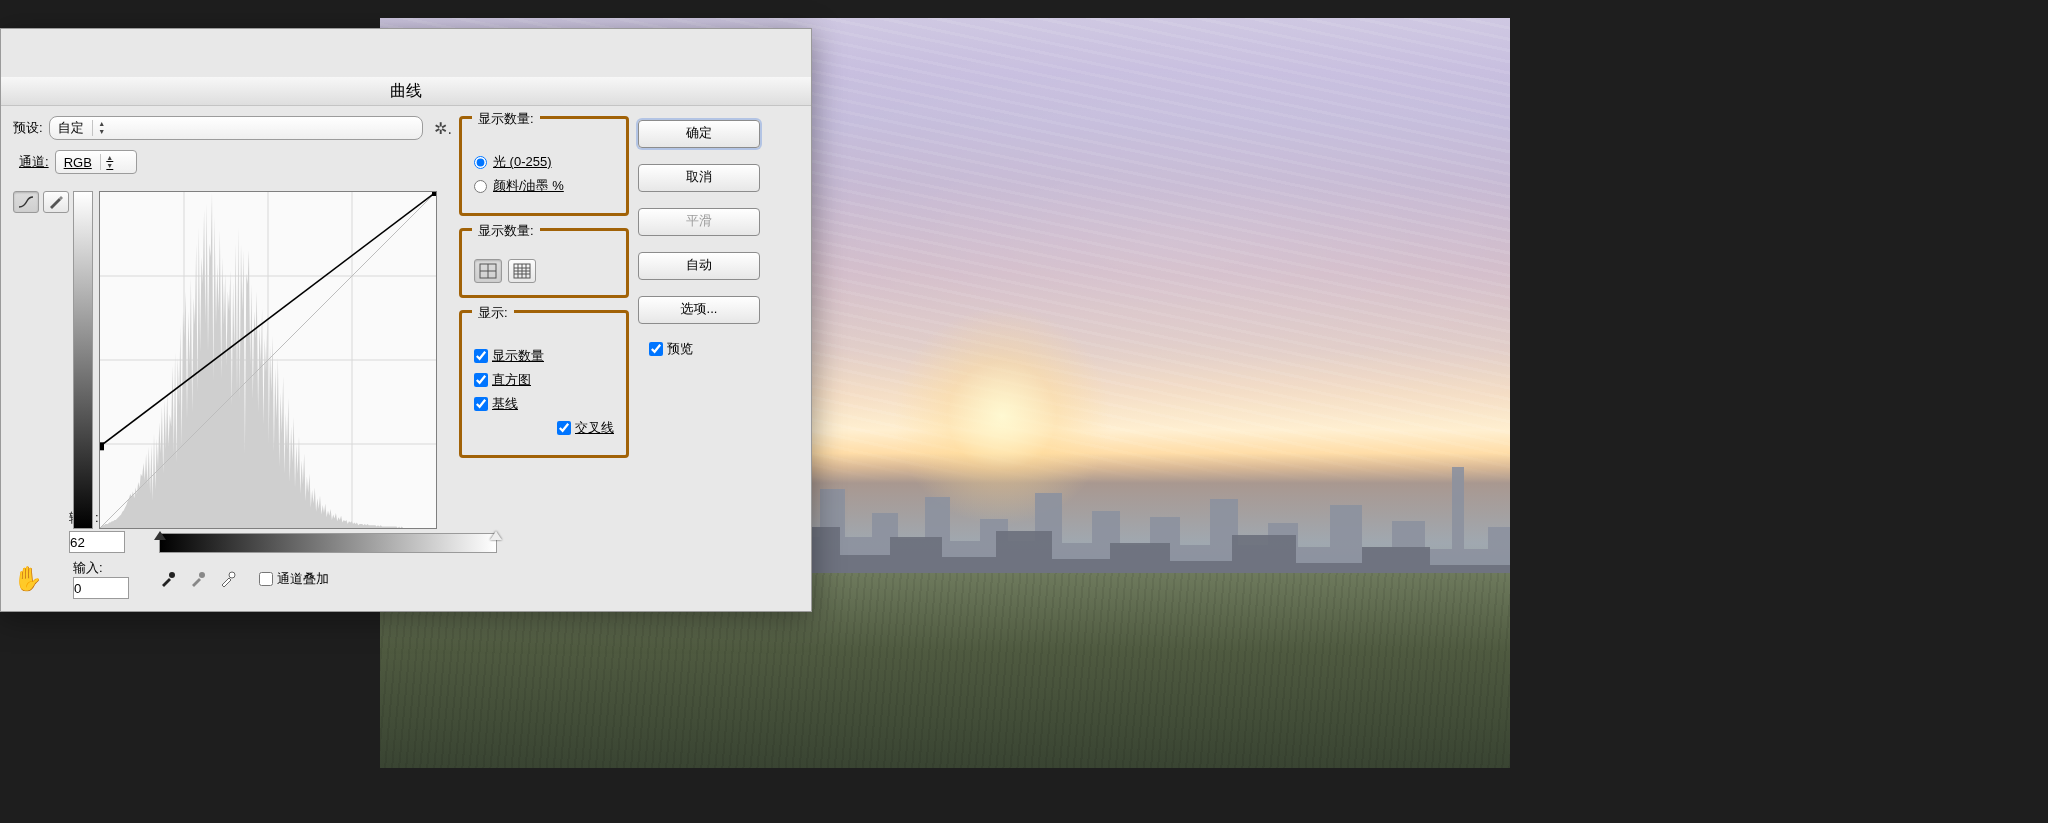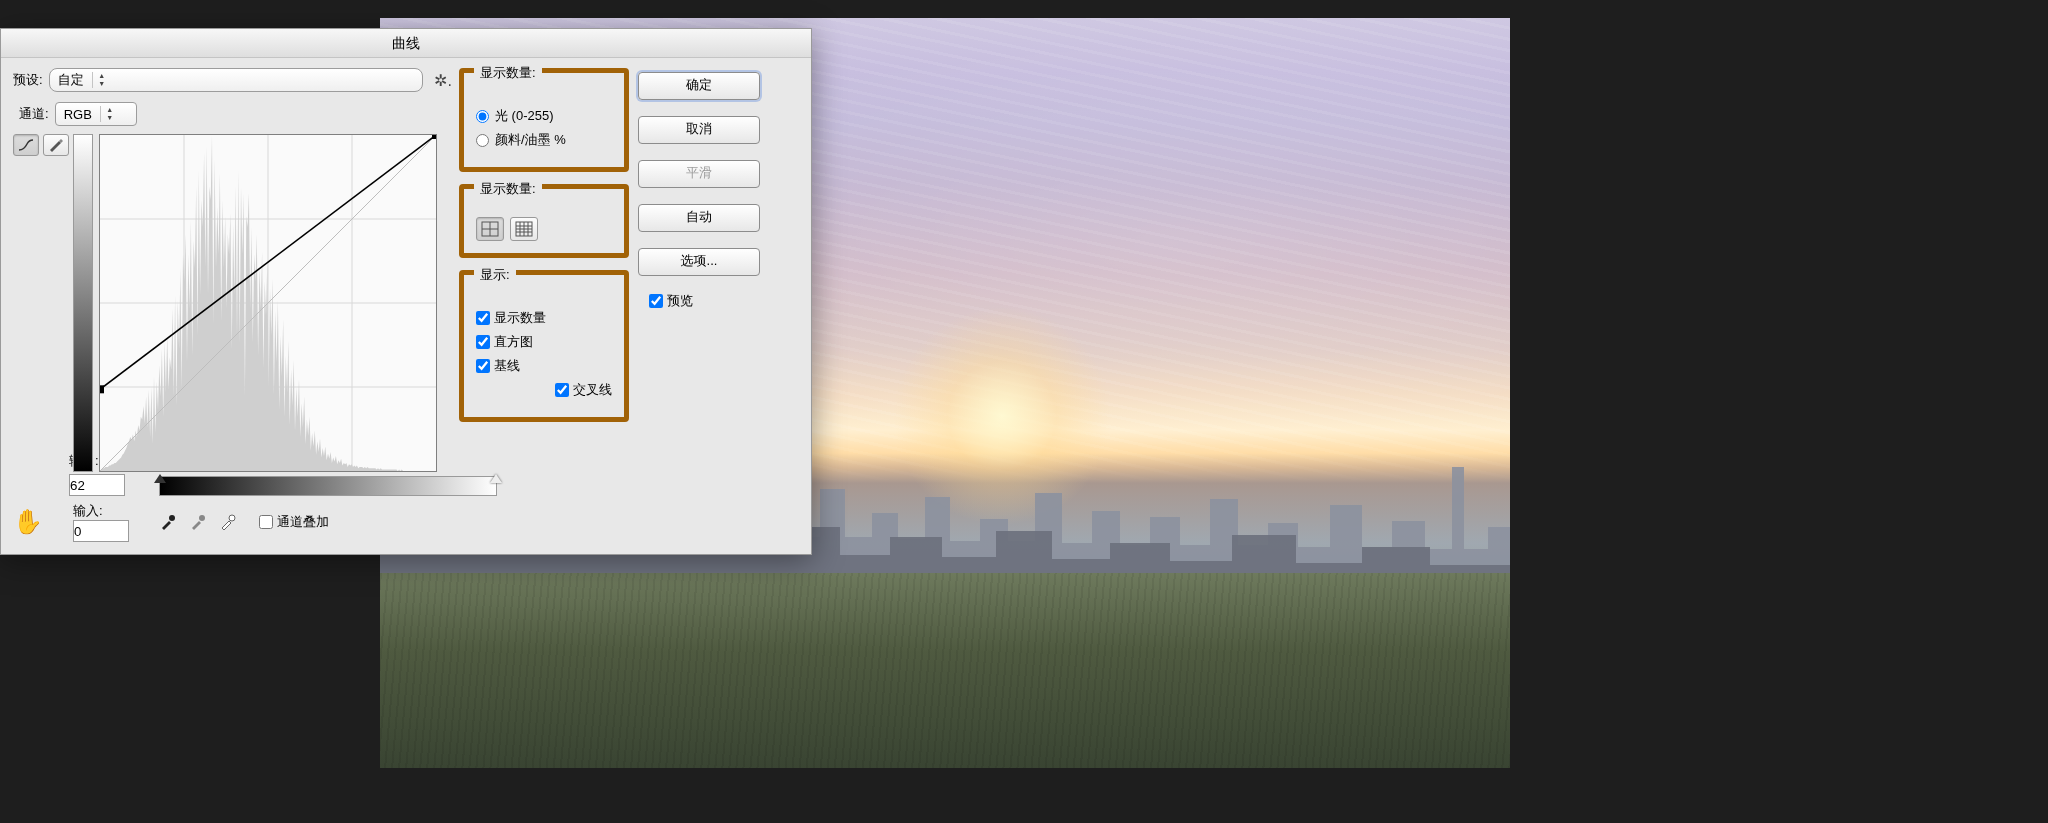--- a/index.html
+++ b/index.html
@@ -27,37 +27,37 @@
   transform:translate(-50%,-50%);}
 .skyline{position:absolute;left:0;right:0;top:58%;height:120px;}
 .skyline svg{width:100%;height:100%;display:block;}
 .fore{position:absolute;left:0;right:0;bottom:0;height:26%;
   background:
     repeating-linear-gradient(95deg,rgba(0,0,0,0.07) 0 2px,rgba(0,0,0,0) 2px 7px),
     linear-gradient(180deg,#6e7a5d 0%,#4f5a40 40%,#394432 100%);}
 
 
 .dialog{position:absolute;left:0;top:28px;width:810px;background:#e8e8e8;border:1px solid #9a9a9a;box-shadow:0 6px 30px rgba(0,0,0,.4);}
-.titlebar{height:28px;line-height:28px;text-align:center;font-size:14px;border-bottom:1px solid #c4c4c4;
-  background:linear-gradient(#f7f7f7,#dedede);}
+.titlebar{height:28px;line-height:28px;text-align:center;font-size:16px;border-bottom:1px solid #c4c4c4;
+  background:linear-gradient(#f7f7f7,#dedede);margin-top:48px;}
 
 .body{display:flex;padding:10px 12px 12px;}
 .left{width:440px;}
 .mid{width:170px;padding-left:6px;}
 .right{width:140px;padding-top:4px;}
 
 .row{display:flex;align-items:center;margin-bottom:6px;}
 .lbl{margin-right:6px;}
 .select{height:22px;border:1px solid #9c9c9c;border-radius:4px;background:linear-gradient(#ffffff,#efefef);display:flex;align-items:center;}
 .select .txt{padding:0 8px;}
 .select .arrows{width:18px;text-align:center;color:#444;border-left:1px solid #c4c4c4;display:flex;flex-direction:column;font-size:7px;line-height:8px;justify-content:center;}
 .preset{flex:1;border-radius:8px;}
 .gear{width:20px;height:20px;margin-left:10px;display:flex;align-items:center;justify-content:center;color:#444;font-size:16px;}
 
-.channel-row{margin-left:6px;margin-bottom:8px;}
+.channel-row{margin-left:6px;margin-bottom:17px;text-decoration:underline;}
 .channel{width:80px;}
 .toolrow{display:flex;gap:4px;}
 .tool{width:24px;height:20px;border:1px solid #999;border-radius:3px;background:linear-gradient(#fdfdfd,#e7e7e7);display:flex;align-items:center;justify-content:center;}
 .tool.active{background:linear-gradient(#ddd,#cfcfcf);box-shadow:inset 0 1px 2px rgba(0,0,0,.2);}
 .tool svg{width:16px;height:14px;}
 .vstrip{width:18px;height:336px;margin-right:6px;background:linear-gradient(#ffffff,#000000);border:1px solid #9a9a9a;}
 .curve{width:336px;height:336px;border:1px solid #7f7f7f;background:#fafafa;position:relative;overflow:hidden;}
 .curve svg{position:absolute;inset:0;}
 .hstrip{width:336px;height:18px;margin-left:86px;margin-top:4px;background:linear-gradient(90deg,#000000,#ffffff);border:1px solid #9a9a9a;position:relative;}
 .tri{position:absolute;top:-3px;width:0;height:0;border-left:6px solid transparent;border-right:6px solid transparent;border-bottom:9px solid #333;}
@@ -69,21 +69,21 @@
 .out-col .lbl{margin-bottom:4px;}
 .num{width:56px;height:22px;border:1px solid #9a9a9a;background:#fff;padding:0 0;box-sizing:border-box;}
 
 .in-row{display:flex;align-items:center;margin-top:6px;margin-left:86px;gap:20px;}
 .hand{width:40px;font-size:24px;color:#555;}
 .eyedrops{display:flex;gap:8px;margin-left:8px;}
 .eyedrop{width:22px;height:22px;display:flex;align-items:center;justify-content:center;color:#333;}
 .cb{display:flex;align-items:center;gap:4px;}
 .cb input{width:14px;height:14px;margin:0;}
 
-.group{border:5px solid #a16207;border-radius:4px;padding:28px 12px 12px;margin-bottom:12px;position:relative;background:#e8e8e8;}
+.group{border:3px solid #a16207;border-radius:4px;padding:28px 12px 12px;margin-bottom:12px;position:relative;background:#e8e8e8;text-decoration:underline;}
 .group .title{position:absolute;top:-9px;left:10px;background:#e8e8e8;padding:0 6px;font-size:13px;}
 .radio{display:flex;align-items:center;gap:6px;margin:6px 0;}
 .radio input{width:13px;height:13px;margin:0;}
 .grids{display:flex;gap:6px;}
 .gridbtn{width:26px;height:22px;border:1px solid #999;border-radius:3px;background:linear-gradient(#fcfcfc,#e7e7e7);display:flex;align-items:center;justify-content:center;}
 .gridbtn.active{background:linear-gradient(#ddd,#cfcfcf);box-shadow:inset 0 1px 2px rgba(0,0,0,.2);}
 
 .btn{display:block;width:120px;height:26px;margin:0 auto 16px;border:1px solid #8c8c8c;border-radius:4px;
   background:linear-gradient(#ffffff,#e7e7e7);text-align:center;line-height:24px;cursor:pointer;}
 .btn.disabled{color:#9d9d9d;}

